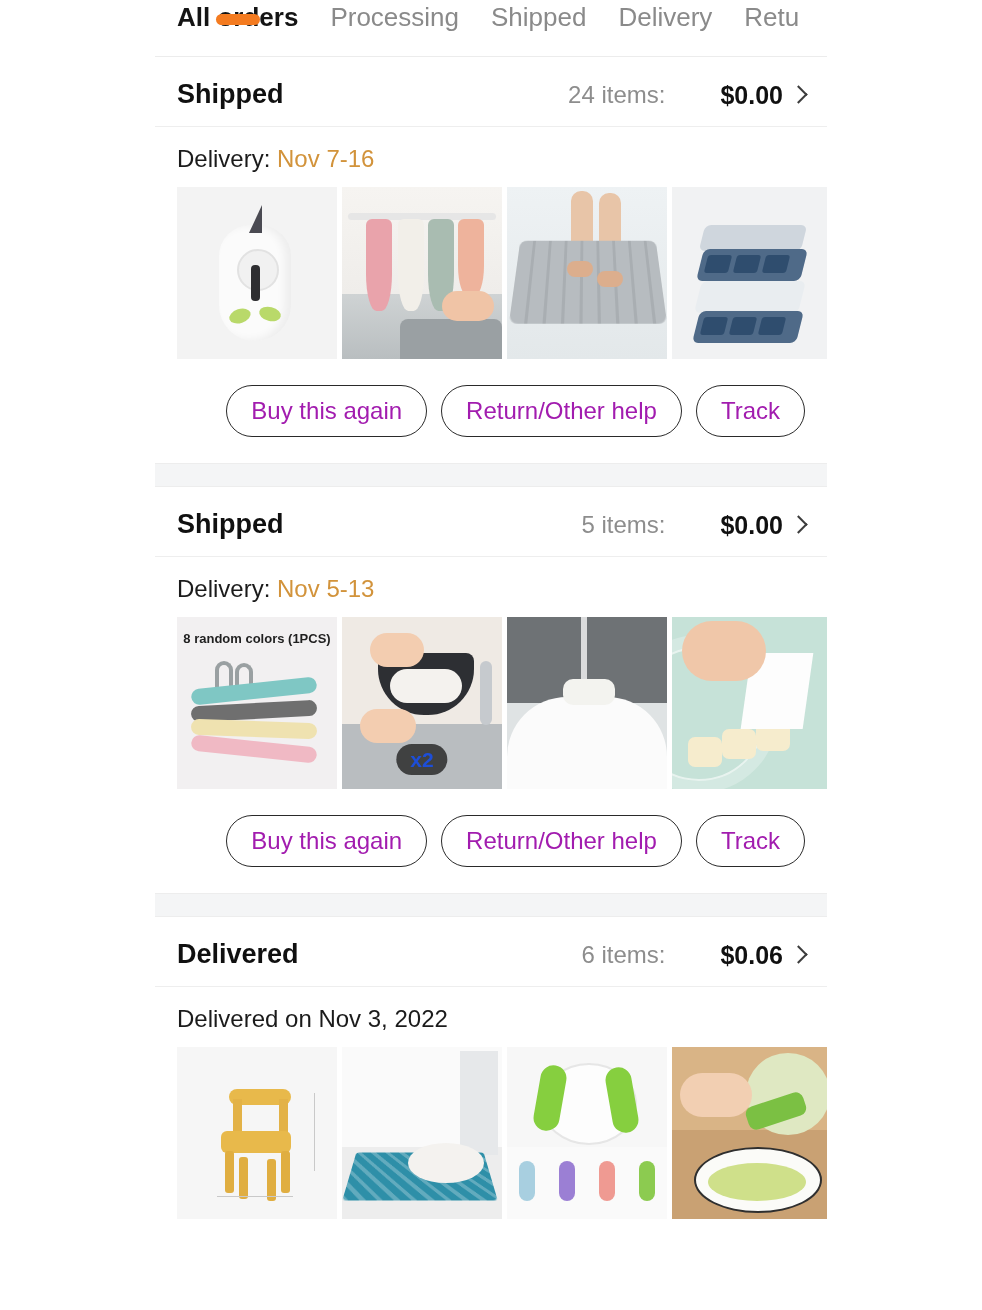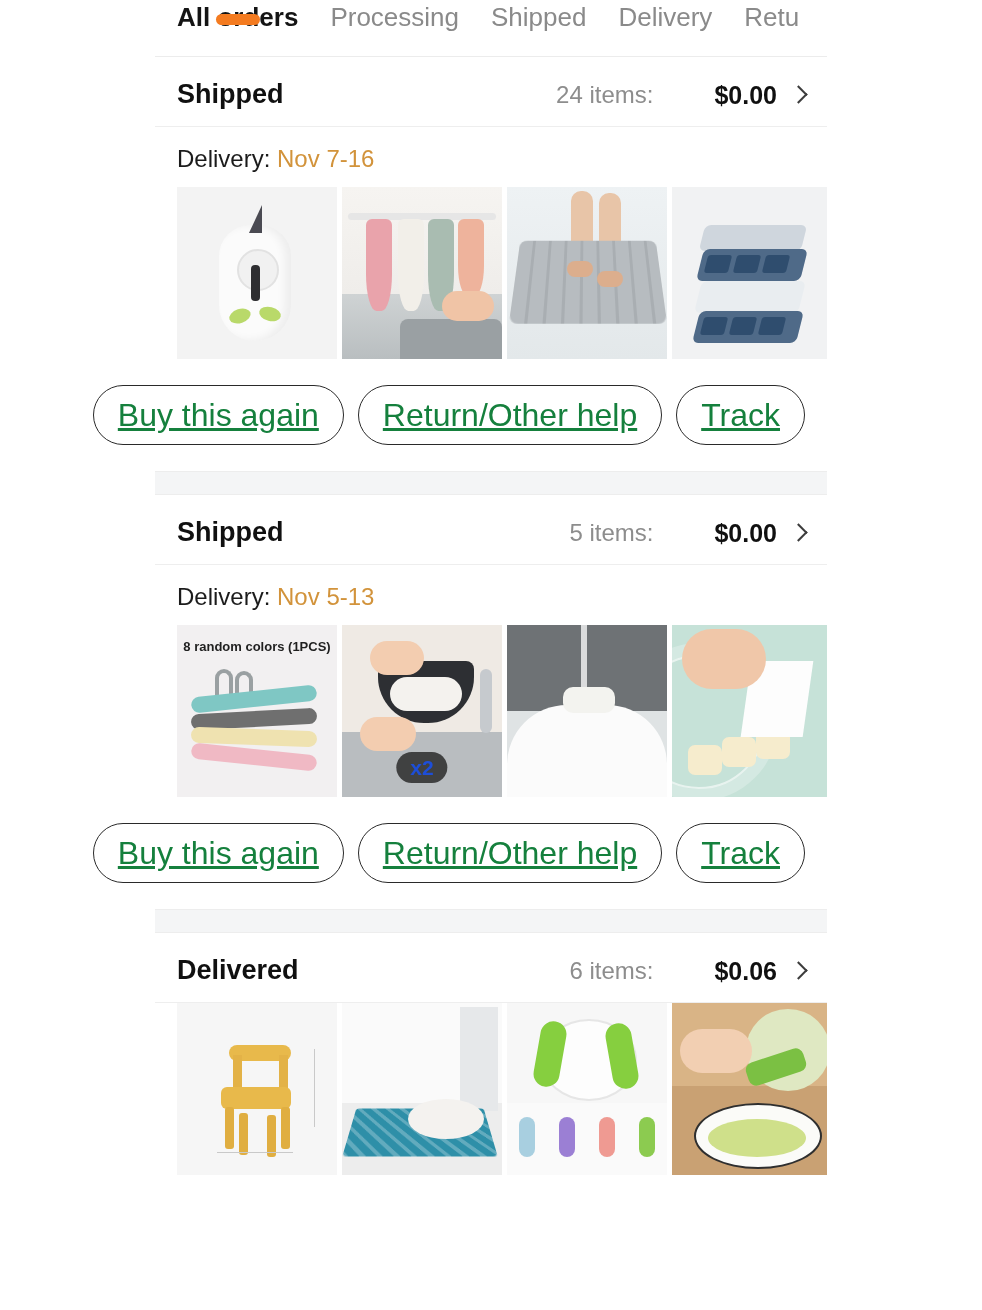--- a/index.html
+++ b/index.html
@@ -112,21 +112,21 @@
     cursor: pointer;
   }
   .order-status {
     font-size: 27px;
     font-weight: 700;
     color: #101010;
   }
   .order-summary {
     display: flex;
     align-items: center;
-    gap: 13px;
+    gap: 7px;
     font-size: 24px;
     color: #8d8d8d;
   }
   .order-summary .price {
     color: #101010;
     font-weight: 700;
     font-size: 25px;
     margin-left: 48px;
   }
   .chev-right {
@@ -199,27 +199,26 @@
     display: flex;
     align-items: center;
     justify-content: flex-end;
     gap: 14px;
     padding: 26px 22px 26px 22px;
   }
   .pill {
     border: 1.6px solid #2a2a2a;
     border-radius: 30px;
     padding: 13px 24px;
-    font-size: 32px;
-    color: #15803d;
+    font-size: 24px;
+    color: #a21caf;
     background: #ffffff;
     line-height: 1;
     cursor: pointer;
     white-space: nowrap;
-    text-decoration: underline;
   }
 
   .card-gap {
     height: 22px;
     background: #f4f5f6;
     border-top: 1px solid #ededed;
     border-bottom: 1px solid #ededed;
   }
 
   
@@ -517,20 +516,21 @@
         <div class="card-gap"></div>
         <div class="order-card">
           <div class="order-head">
             <div class="order-status">Delivered</div>
             <div class="order-summary">
               <span>6 items:</span>
               <span class="price">$0.06</span>
               <span class="chev-right"></span>
             </div>
           </div>
+          <div class="order-delivery"><span>Delivered on Nov 3, 2022</span></div>
           <div class="thumbs">
             <div class="thumb">
               <div class="thumb-art art-chair">
                 <span class="back"></span>
                 <span class="post1"></span>
                 <span class="post2"></span>
                 <span class="seat"></span>
                 <span class="lg l1"></span>
                 <span class="lg l2"></span>
                 <span class="lg l3"></span>

